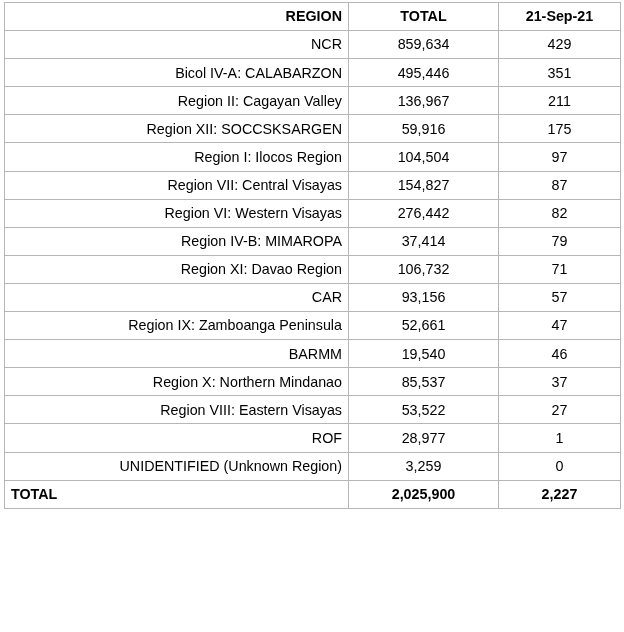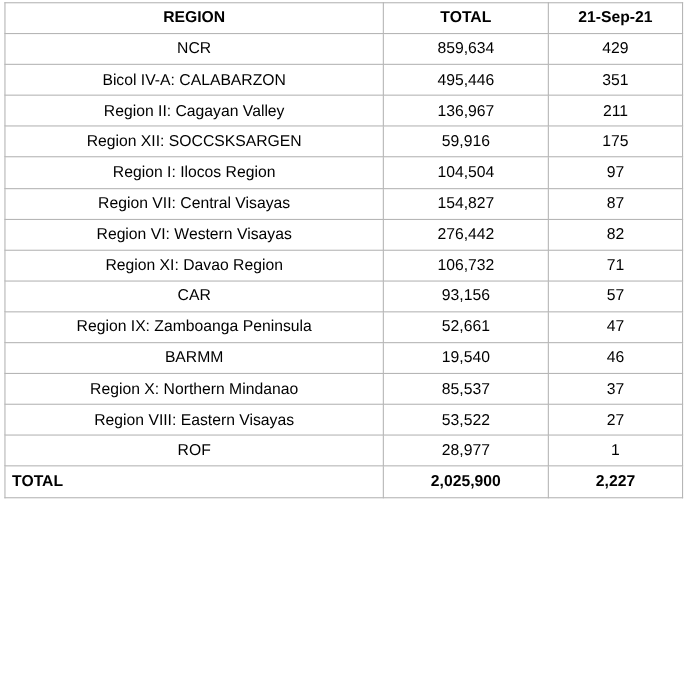--- a/index.html
+++ b/index.html
@@ -37,21 +37,21 @@
     padding: 0 6px;
     box-sizing: border-box;
     white-space: nowrap;
     overflow: hidden;
   }
   table.data-table thead th {
     font-weight: bold;
     border-top: 1px solid #b6b6b6;
   }
   th.col-region, td.col-region {
-    text-align: center;
+    text-align: right;
   }
   th.col-total, td.col-total,
   th.col-daily, td.col-daily {
     text-align: center;
   }
   tr.total-row td {
     font-weight: bold;
   }
   tr.total-row td.col-region {
     text-align: left;
@@ -104,20 +104,25 @@
         <td class="col-region">Region VII: Central Visayas</td>
         <td class="col-total">154,827</td>
         <td class="col-daily">87</td>
       </tr>
       <tr>
         <td class="col-region">Region VI: Western Visayas</td>
         <td class="col-total">276,442</td>
         <td class="col-daily">82</td>
       </tr>
       <tr>
+        <td class="col-region">Region IV-B: MIMAROPA</td>
+        <td class="col-total">37,414</td>
+        <td class="col-daily">79</td>
+      </tr>
+      <tr>
         <td class="col-region">Region XI: Davao Region</td>
         <td class="col-total">106,732</td>
         <td class="col-daily">71</td>
       </tr>
       <tr>
         <td class="col-region">CAR</td>
         <td class="col-total">93,156</td>
         <td class="col-daily">57</td>
       </tr>
       <tr>
@@ -138,20 +143,25 @@
       <tr>
         <td class="col-region">Region VIII: Eastern Visayas</td>
         <td class="col-total">53,522</td>
         <td class="col-daily">27</td>
       </tr>
       <tr>
         <td class="col-region">ROF</td>
         <td class="col-total">28,977</td>
         <td class="col-daily">1</td>
       </tr>
+      <tr>
+        <td class="col-region">UNIDENTIFIED (Unknown Region)</td>
+        <td class="col-total">3,259</td>
+        <td class="col-daily">0</td>
+      </tr>
       <tr class="total-row">
         <td class="col-region">TOTAL</td>
         <td class="col-total">2,025,900</td>
         <td class="col-daily">2,227</td>
       </tr>
     </tbody>
   </table>
 </div>
 
 </body></html>

